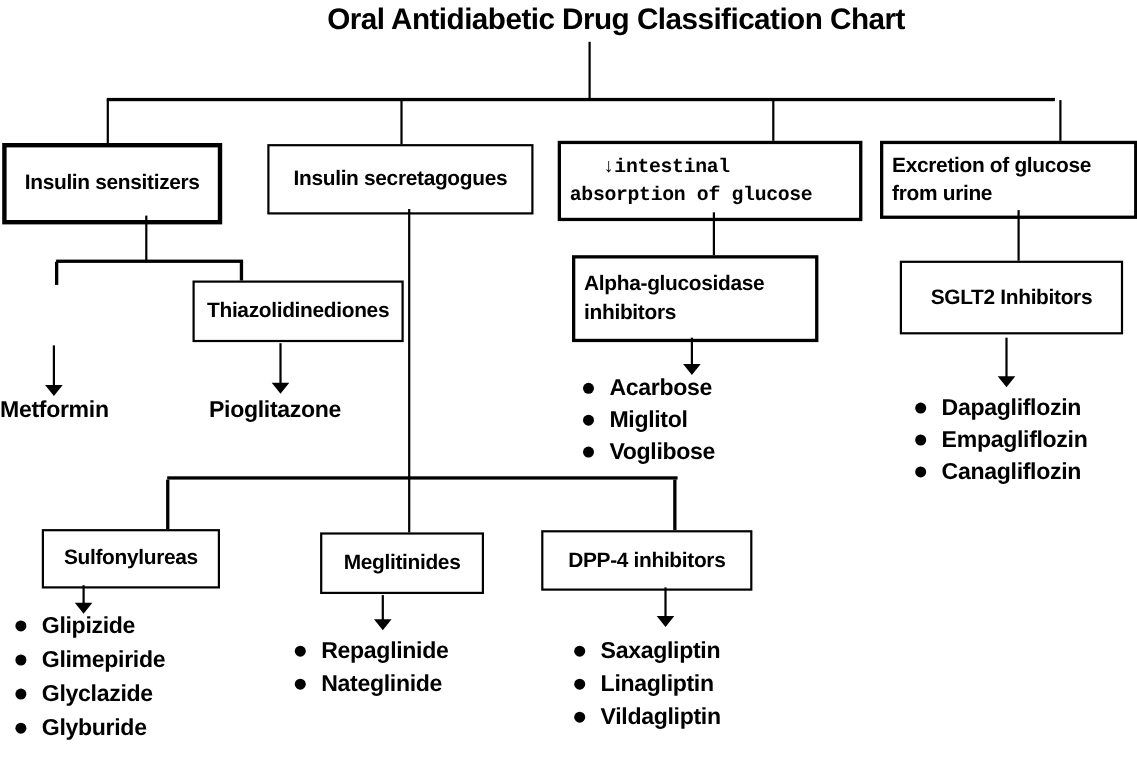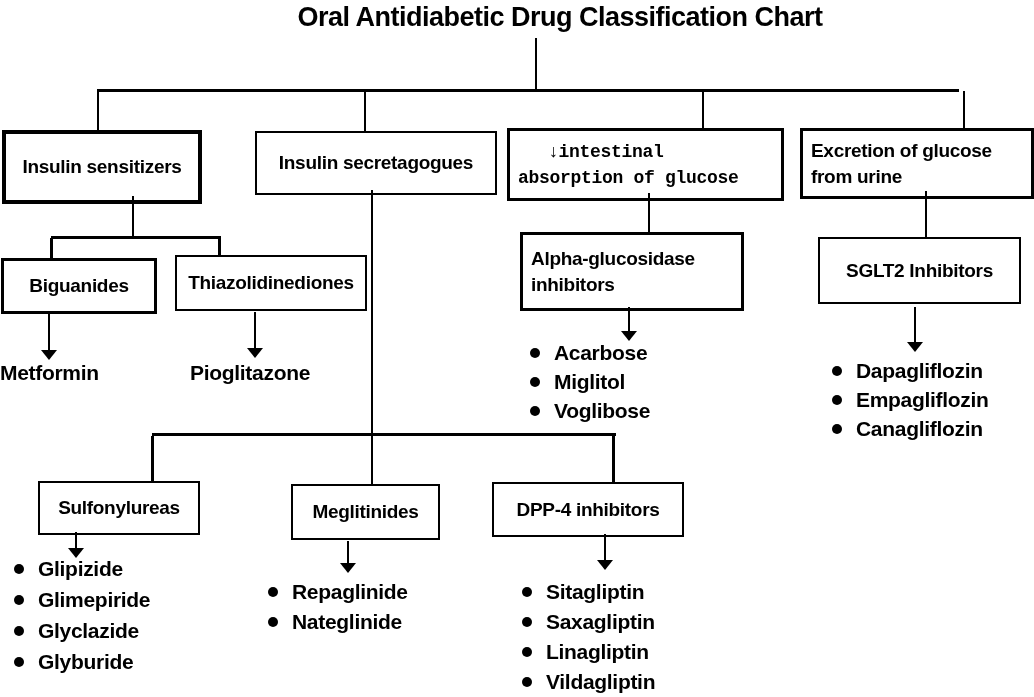--- a/index.html
+++ b/index.html
@@ -41,38 +41,35 @@
   <div class="line" style="left:535px;top:38px;width:2px;height:53px"></div>
   <div class="line" style="left:97px;top:89px;width:862px;height:3px"></div>
   <div class="line" style="left:97px;top:91px;width:2px;height:39px"></div>
   <div class="line" style="left:364px;top:91px;width:2px;height:41px"></div>
   <div class="line" style="left:702px;top:91px;width:2px;height:38px"></div>
   <div class="line" style="left:963px;top:91px;width:2px;height:38px"></div>
 
   <div class="box b4" style="left:2px;top:130px;width:192px;height:66px">
     <span class="lbl">Insulin sensitizers</span>
   </div>
-  <div class="box" style="left:255px;top:131px;width:238px;height:60px">
+  <div class="box" style="left:243px;top:131px;width:238px;height:60px">
     <span class="lbl">Insulin secretagogues</span>
   </div>
   <div class="box b3 left-text indent-first" style="left:507px;top:128px;width:271px;height:67px">
     <span class="lbl">↓intestinal absorption of glucose</span>
   </div>
   <div class="box b3 left-text" style="left:800px;top:128px;width:228px;height:65px">
     <span class="lbl">Excretion of glucose from urine</span>
   </div>
 
   <div class="line" style="left:132px;top:196px;width:2px;height:41px"></div>
   <div class="line" style="left:51px;top:236px;width:170px;height:3px"></div>
   <div class="line" style="left:50px;top:238px;width:3px;height:21px"></div>
   <div class="line" style="left:218px;top:238px;width:3px;height:18px"></div>
 
-  <div class="box b3" style="left:1px;top:258px;width:150px;height:50px">
-    <span class="lbl">Biguanides</span>
-  </div>
   <div class="box" style="left:175px;top:255px;width:188px;height:52px">
     <span class="lbl">Thiazolidinediones</span>
   </div>
 
   <div class="arrow" style="left:41px;top:314px;height:46px"></div>
   <div class="arrow" style="left:247px;top:312px;height:46px"></div>
 
   <div class="leaf" style="left:0px;top:361px;width:120px">Metformin</div>
   <div class="leaf" style="left:190px;top:361px;width:145px">Pioglitazone</div>
 
@@ -121,24 +118,20 @@
       </div>
     <div class="drug-item">
         <span class="dot"></span>
         <span>Nateglinide</span>
       </div>
   </div>
 
   <div class="drug-list" style="left:522px;top:577px;--ih:30px">
     <div class="drug-item">
         <span class="dot"></span>
-        <span>Sitagliptin</span>
-      </div>
-    <div class="drug-item">
-        <span class="dot"></span>
         <span>Saxagliptin</span>
       </div>
     <div class="drug-item">
         <span class="dot"></span>
         <span>Linagliptin</span>
       </div>
     <div class="drug-item">
         <span class="dot"></span>
         <span>Vildagliptin</span>
       </div>

